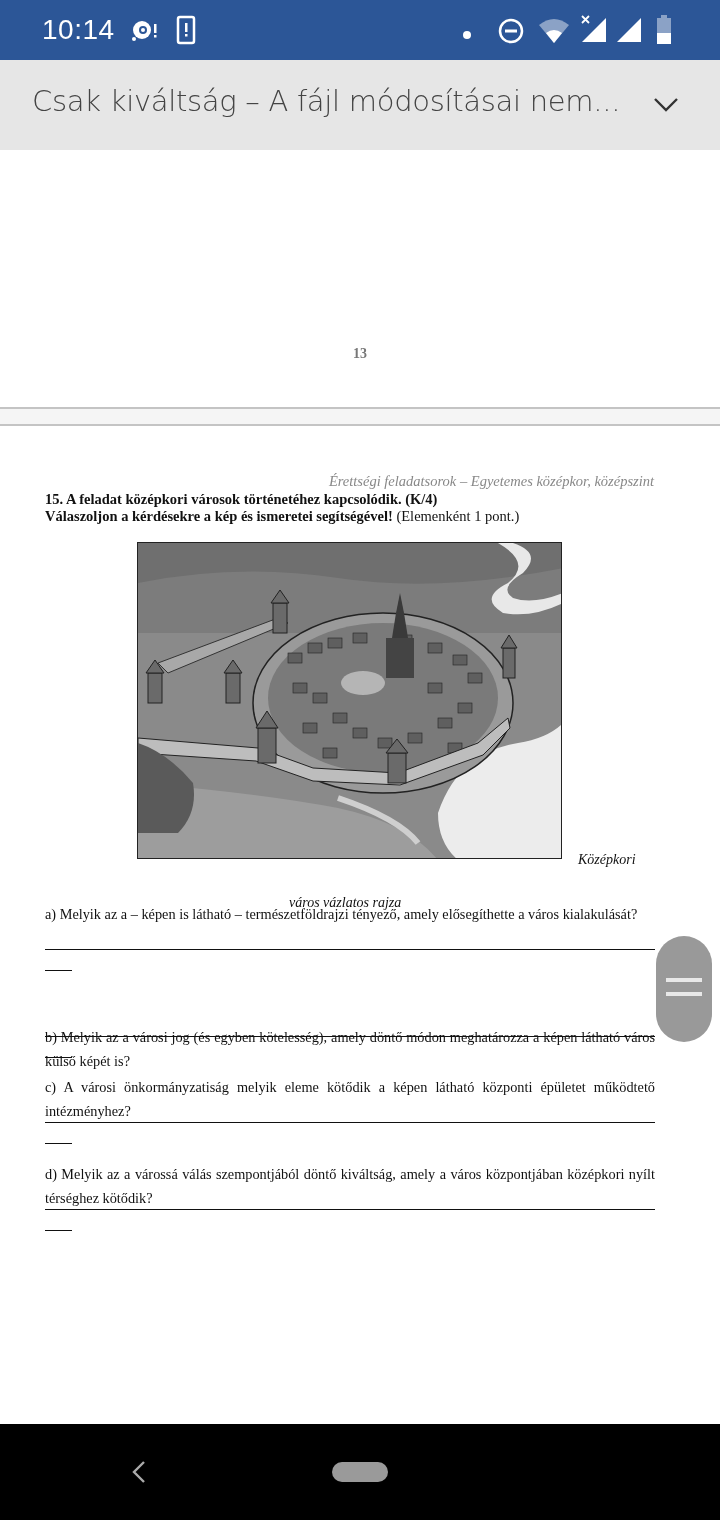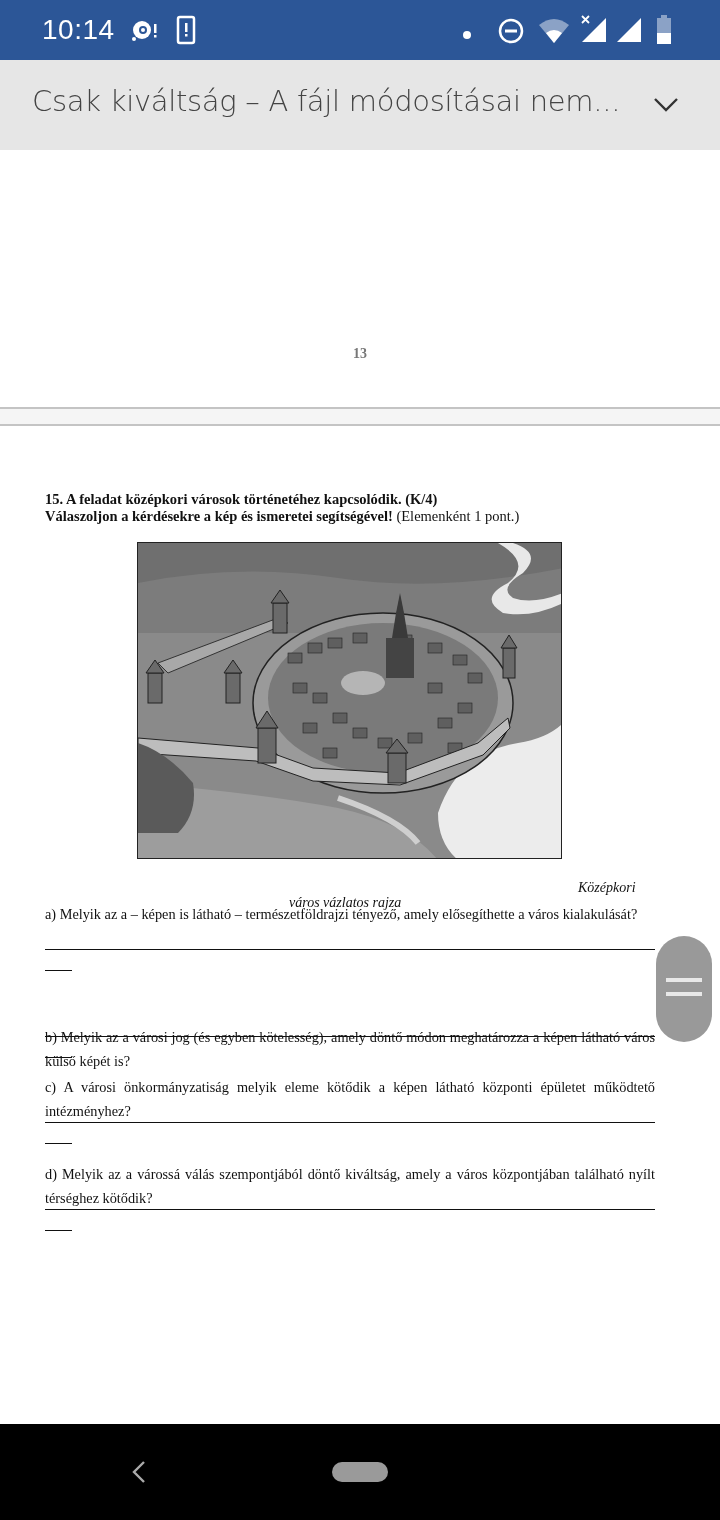--- a/index.html
+++ b/index.html
@@ -12,21 +12,21 @@
   .header-chevron { position: absolute; left: 652px; top: 30px; width: 28px; height: 28px; }
   .page-top { position: absolute; left: 0; top: 150px; width: 720px; height: 240px; background: #fff; }
   .page-number { position: absolute; left: 0; width: 720px; top: 196px; text-align: center; font-family: "Liberation Serif", serif; font-weight: bold; color: #777; font-size: 14px; }
   .page-gap { position: absolute; left: 0; top: 407px; width: 720px; height: 19px; background: #f5f5f5; border-top: 2px solid #c4c4c4; border-bottom: 2px solid #c4c4c4; }
   .doc { position: absolute; left: 0; top: 426px; width: 720px; height: 998px; background: #fff; font-family: "Liberation Serif", serif; color: #111; }
   .running-head { position: absolute; right: 66px; top: 47px; font-style: italic; color: #888; font-size: 14.5px; }
   .task-title { position: absolute; left: 45px; top: 65px; font-weight: bold; font-size: 14.5px; }
   .task-instr { position: absolute; left: 45px; top: 82px; font-size: 14.5px; }
   .task-instr b { font-weight: bold; }
   .figure { position: absolute; left: 137px; top: 116px; width: 425px; height: 317px; border: 1px solid #222; overflow: hidden; background: #8d8d8d; }
-  .caption-1 { position: absolute; left: 578px; top: 426px; font-style: italic; font-size: 14px; margin-top: 28px; }
+  .caption-1 { position: absolute; left: 578px; top: 426px; font-style: italic; font-size: 14px; }
   .caption-2 { position: absolute; left: 289px; top: 444px; font-style: italic; font-size: 14px; margin-top: 25px; }
   .q { position: absolute; left: 45px; width: 610px; font-weight: normal; font-size: 14.3px; line-height: 24px; text-align: justify; }
   .answer-line { position: absolute; left: 45px; width: 610px; height: 1px; background: #111; }
   .answer-short { position: absolute; left: 45px; width: 27px; height: 1px; background: #111; }
   .scroll-thumb { position: absolute; left: 656px; top: 936px; width: 56px; height: 106px; border-radius: 28px; background: #999; }
   .scroll-thumb .bar { position: absolute; left: 10px; width: 36px; height: 4px; background: #e8e8e8; }
   .nav-bar { position: absolute; left: 0; top: 1424px; width: 720px; height: 96px; background: #000; }
   .nav-back { position: absolute; left: 128px; top: 32px; width: 22px; height: 32px; }
   .nav-home { position: absolute; left: 332px; top: 38px; width: 56px; height: 20px; border-radius: 10px; background: #9a9a9a; }
 </style>
@@ -97,20 +97,21 @@
       </svg>
   </span>
 </div>
 
 <div class="page-top">
   <div class="page-number">13</div>
 </div>
 <div class="page-gap"></div>
 
 <div class="doc">
+  <div class="running-head">Érettségi feladatsorok – Egyetemes középkor, középszint</div>
   <div class="task-title">15. A feladat középkori városok történetéhez kapcsolódik. (K/4)</div>
   <div class="task-instr"><b>Válaszoljon a kérdésekre a kép és ismeretei segítségével!</b><span> (Elemenként 1 pont.)</span></div>
 
   <div class="figure">
     <svg width="425" height="317" viewBox="0 0 425 317">
       <rect width="425" height="317" fill="#8a8a8a"></rect>
 
       <rect width="425" height="90" fill="#7c7c7c"></rect>
       <path d="M0 40 Q100 20 200 35 T425 25 L425 0 L0 0 Z" fill="#6f6f6f"></path>
 
@@ -181,21 +182,21 @@
   <div class="answer-short" style="top:544px;"></div>
 
   <div class="q" style="top:563px;margin-top:36px;">b) Melyik az a városi jog (és egyben kötelesség), amely döntő módon meghatározza a képen látható város külső képét is?</div>
   <div class="answer-line" style="top:610px;"></div>
   <div class="answer-short" style="top:631px;"></div>
 
   <div class="q" style="top:649px;">c) A városi önkormányzatiság melyik eleme kötődik a képen látható központi épületet működtető intézményhez?</div>
   <div class="answer-line" style="top:696px;"></div>
   <div class="answer-short" style="top:717px;"></div>
 
-  <div class="q" style="top:736px;">d) Melyik az a várossá válás szempontjából döntő kiváltság, amely a város központjában található nyílt térséghez kötődik?</div>
+  <div class="q" style="top:736px;">d) Melyik az a várossá válás szempontjából döntő kiváltság, amely a város központjában középkori nyílt térséghez kötődik?</div>
   <div class="answer-line" style="top:783px;"></div>
   <div class="answer-short" style="top:804px;"></div>
 </div>
 
 <div class="scroll-thumb">
   <div class="bar" style="top:42px;"></div>
   <div class="bar" style="top:56px;"></div>
 </div>
 
 <div class="nav-bar">

